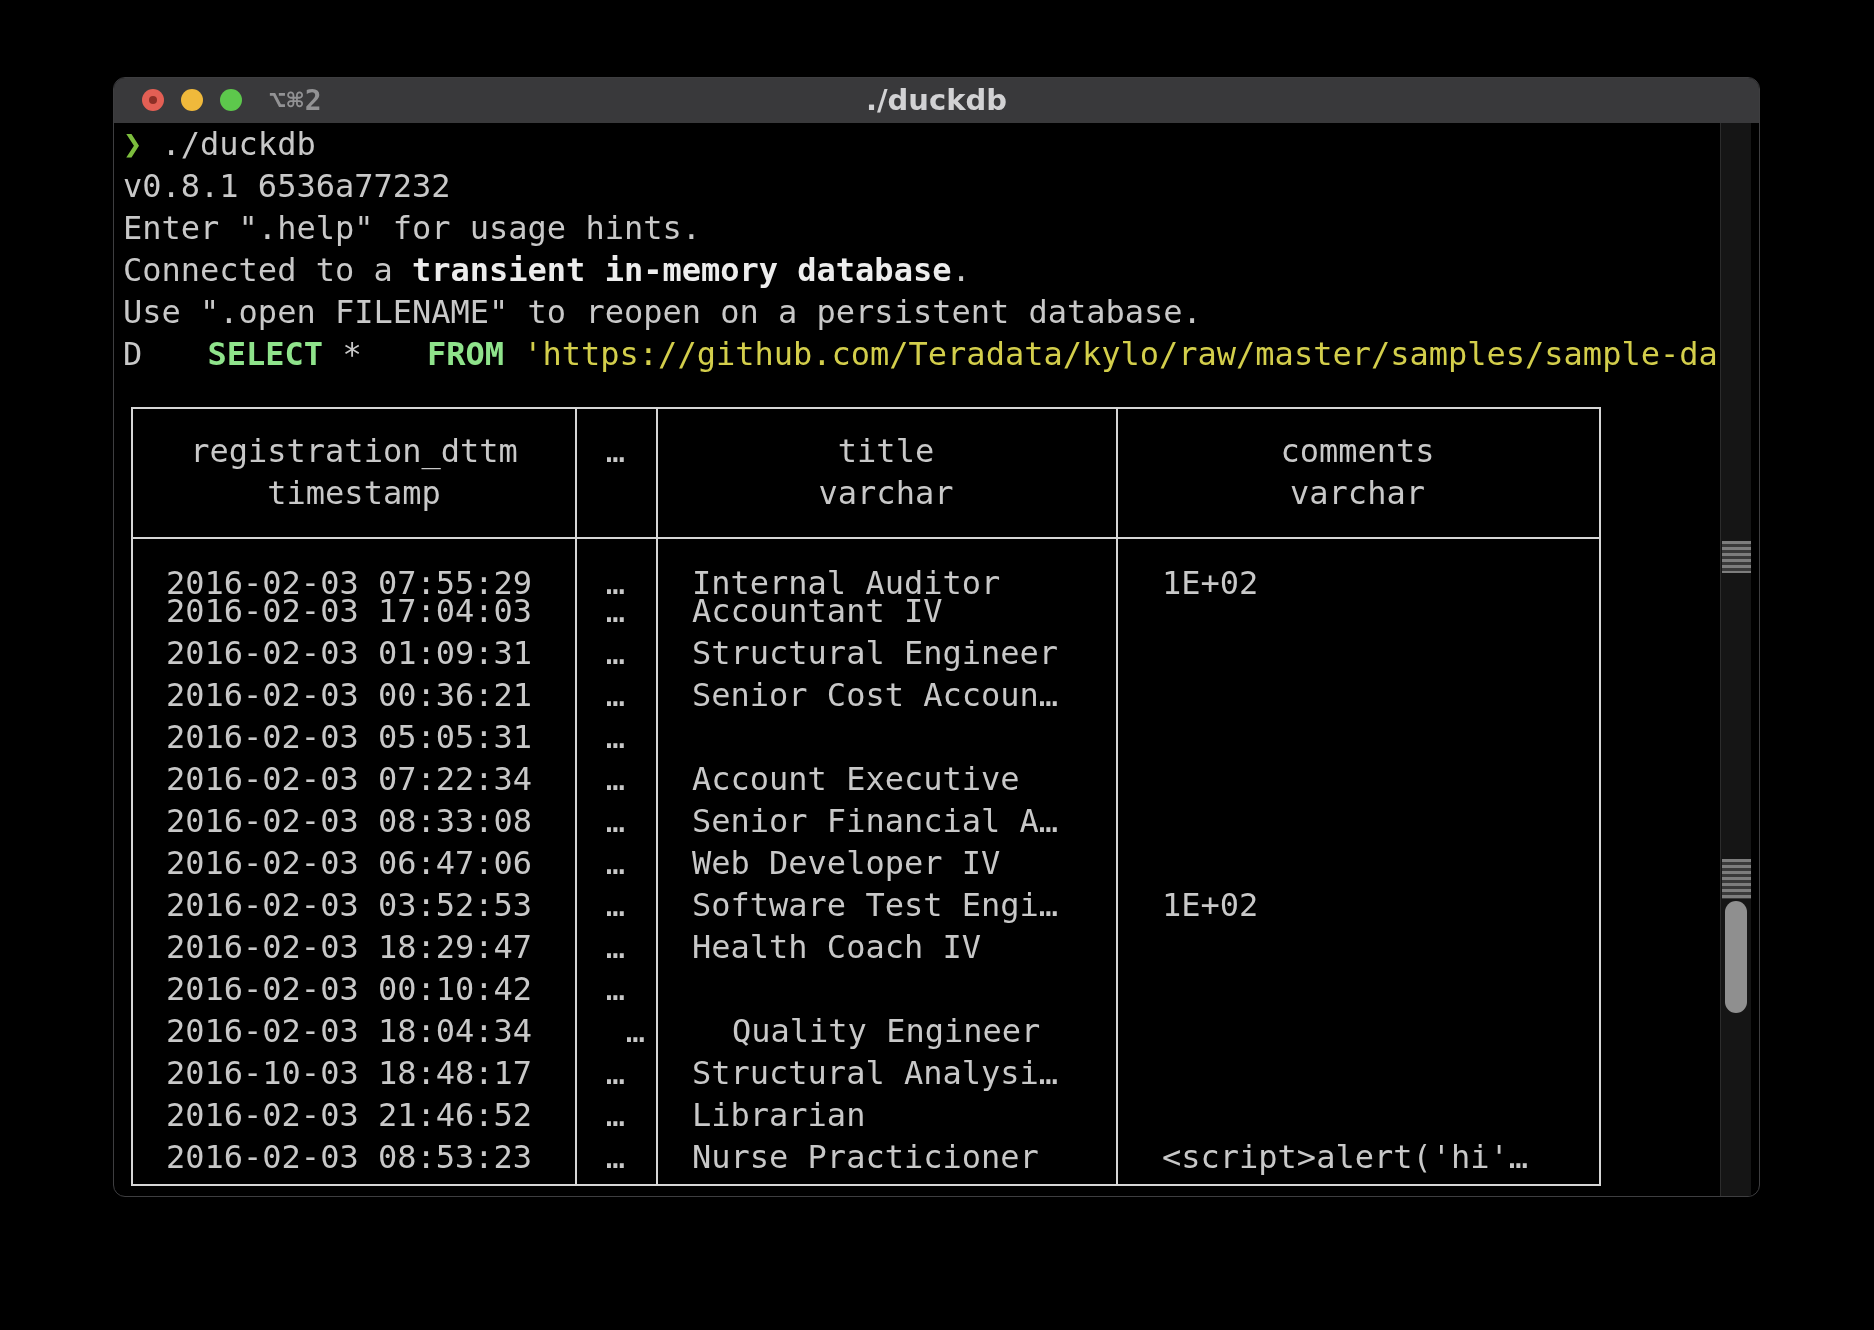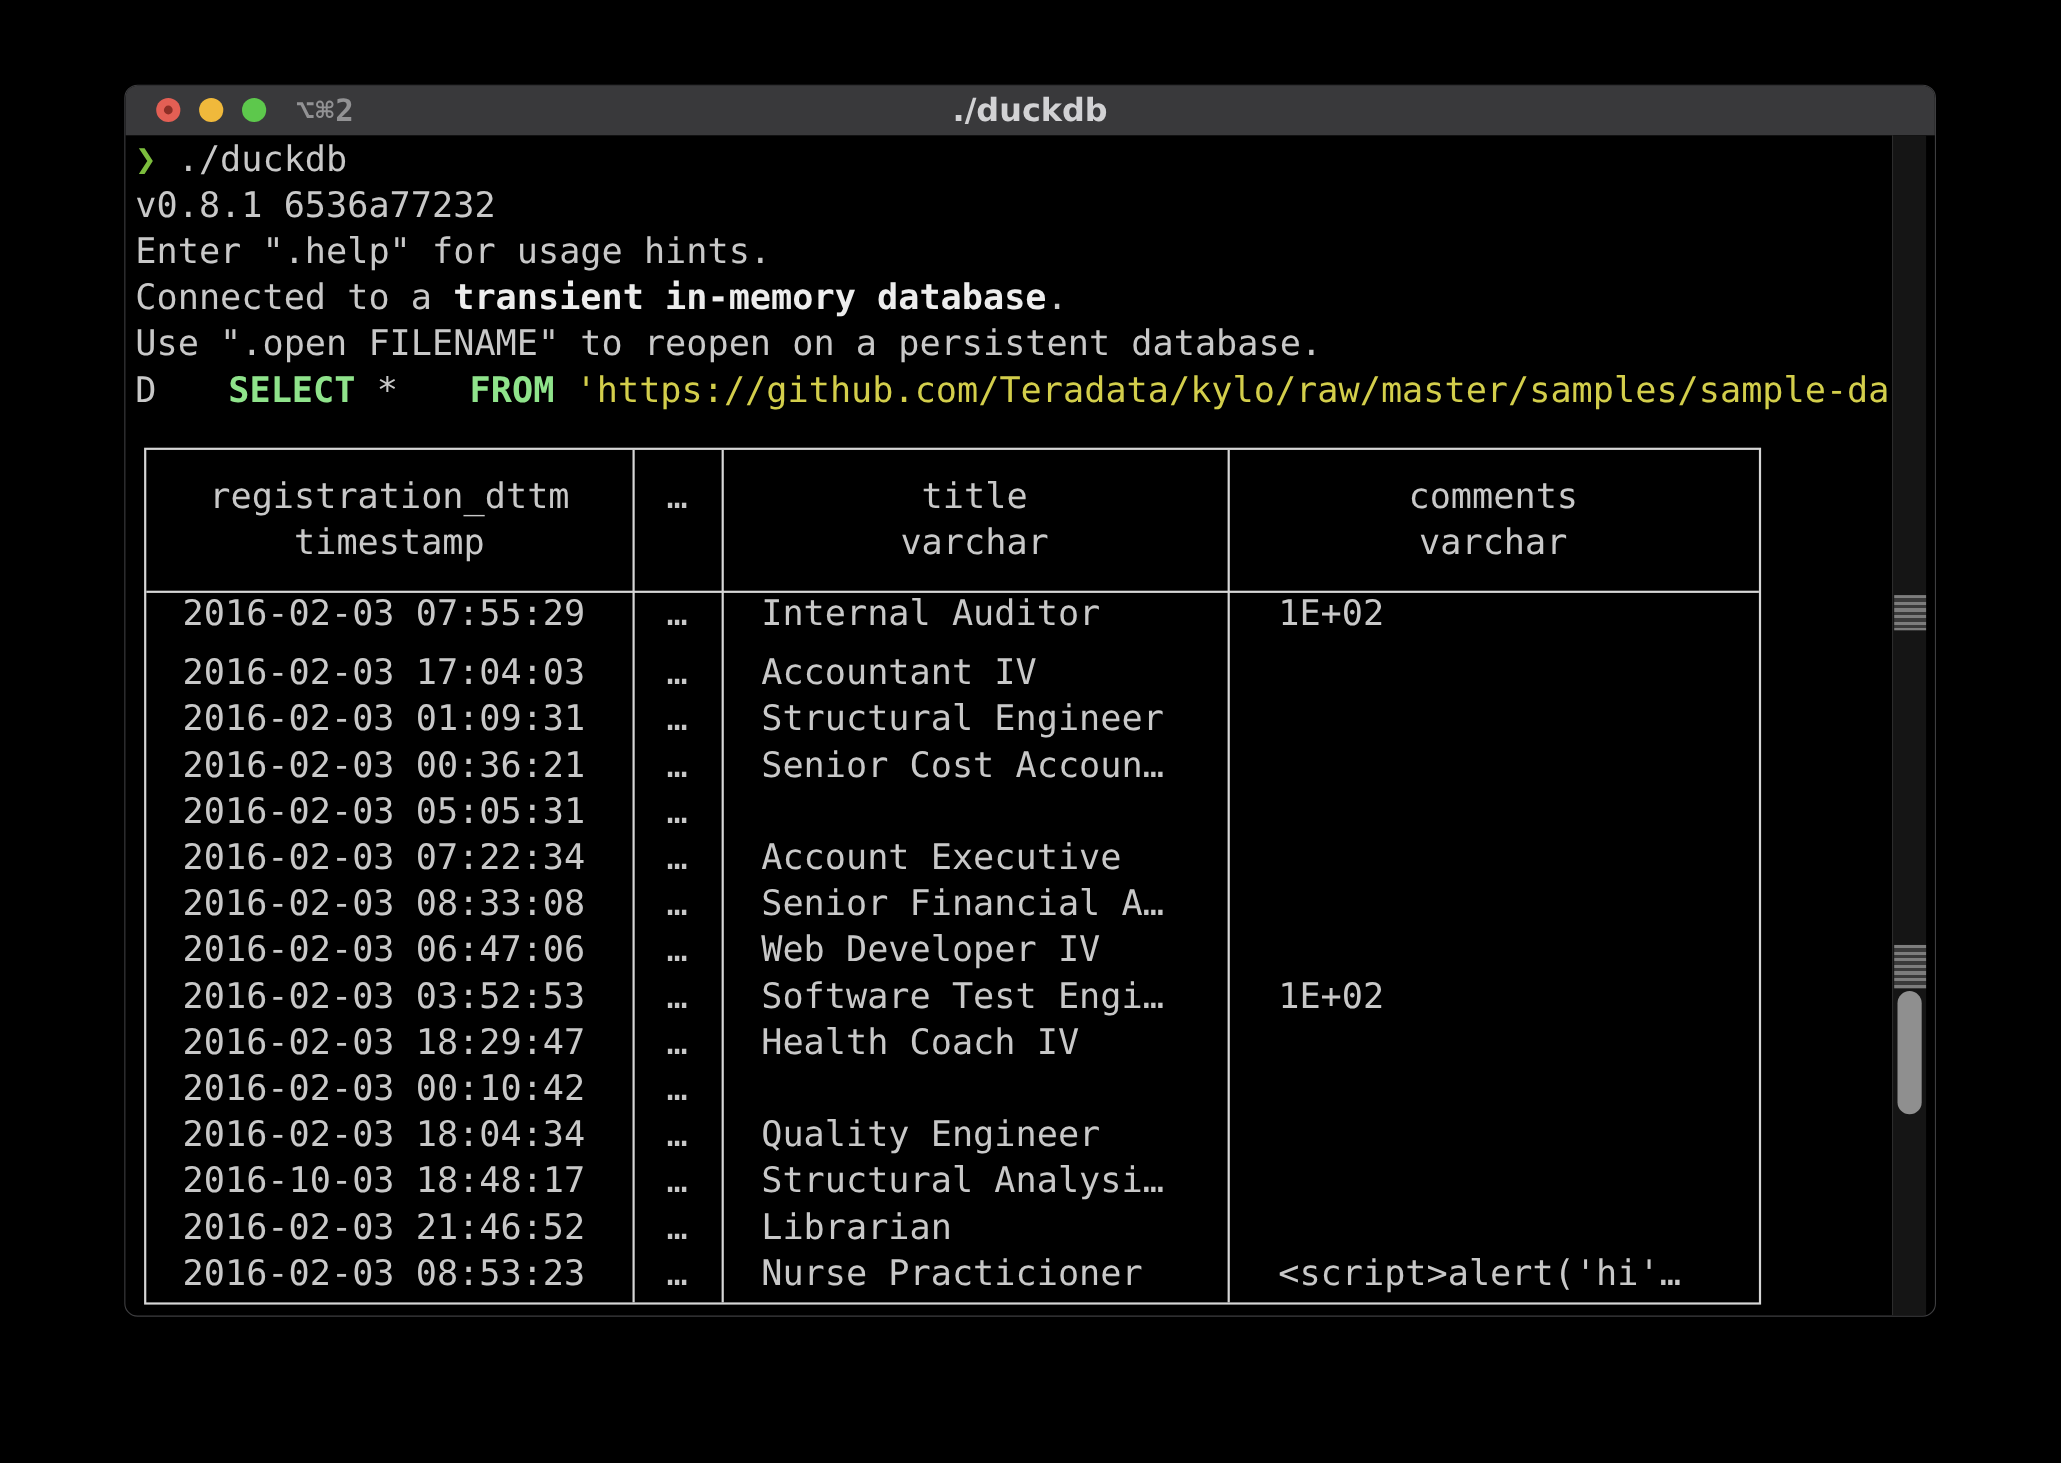--- a/index.html
+++ b/index.html
@@ -76,21 +76,21 @@
 
     <div class="hcell" style="left:0;width:442px;top:63px">timestamp</div>
     <div class="hcell" style="left:0;width:442px;top:21px">registration_dttm</div>
     <div class="hcell" style="left:442px;width:81px;top:21px">…</div>
     <div class="hcell" style="left:523px;width:460px;top:21px">title</div>
     <div class="hcell" style="left:523px;width:460px;top:63px">varchar</div>
     <div class="hcell" style="left:983px;right:0;top:21px">comments</div>
     <div class="hcell" style="left:983px;right:0;top:63px">varchar</div>
 
     <div id="rows">
-        <div class="row" style="top: 127px; align-items: flex-end;">
+        <div class="row" style="top: 153px; align-items: flex-end;">
           <div class="c-ts">2016-02-03 07:55:29</div>
           <div class="c-more">…</div>
           <div class="c-title">Internal Auditor</div>
           <div class="c-com">1E+02</div>
         </div>
         <div class="row" style="top: 181px;">
           <div class="c-ts">2016-02-03 17:04:03</div>
           <div class="c-more">…</div>
           <div class="c-title">Accountant IV</div>
           <div class="c-com"></div>
@@ -142,21 +142,21 @@
           <div class="c-more">…</div>
           <div class="c-title">Health Coach IV</div>
           <div class="c-com"></div>
         </div>
         <div class="row" style="top: 559px;">
           <div class="c-ts">2016-02-03 00:10:42</div>
           <div class="c-more">…</div>
           <div class="c-title"></div>
           <div class="c-com"></div>
         </div>
-        <div class="row" style="top: 601px;">
+        <div class="row" style="top: 601px; gap: 20px;">
           <div class="c-ts">2016-02-03 18:04:34</div>
           <div class="c-more">…</div>
           <div class="c-title">Quality Engineer</div>
           <div class="c-com"></div>
         </div>
         <div class="row" style="top: 643px;">
           <div class="c-ts">2016-10-03 18:48:17</div>
           <div class="c-more">…</div>
           <div class="c-title">Structural Analysi…</div>
           <div class="c-com"></div>

